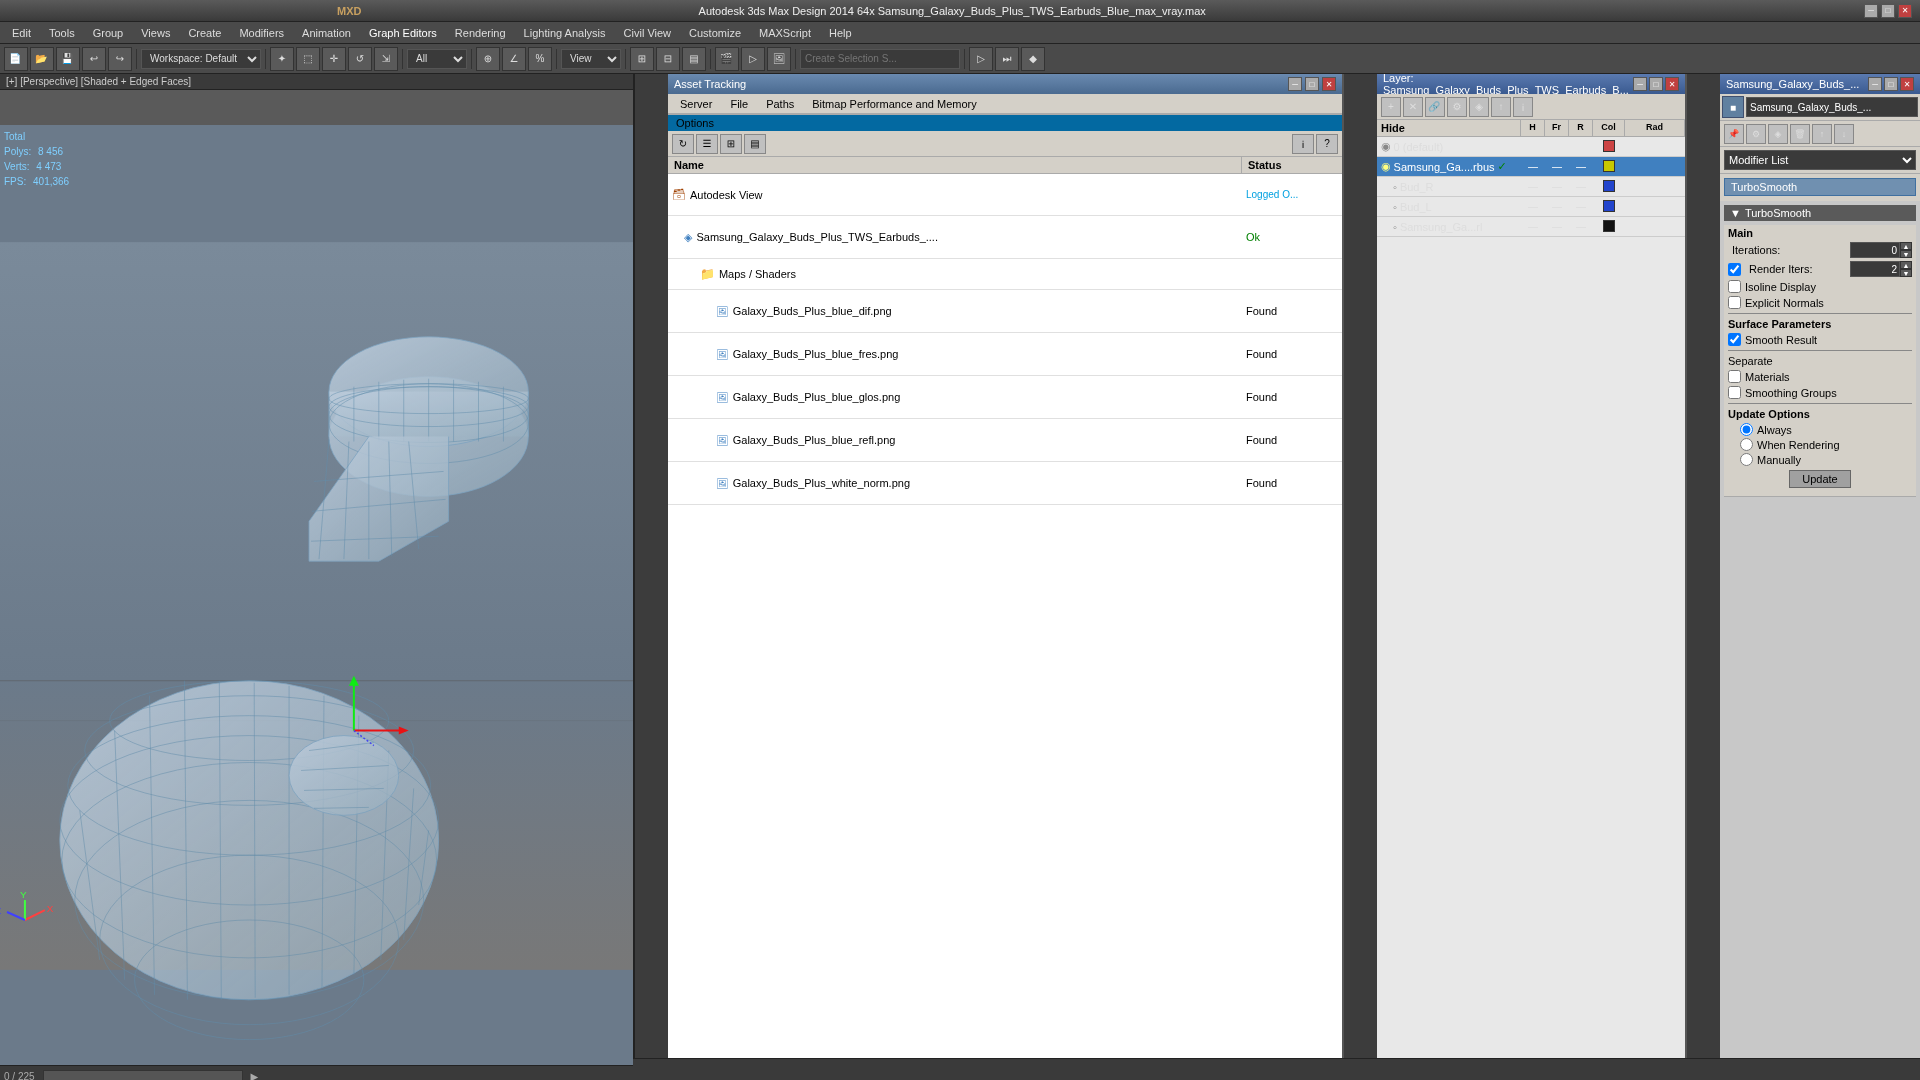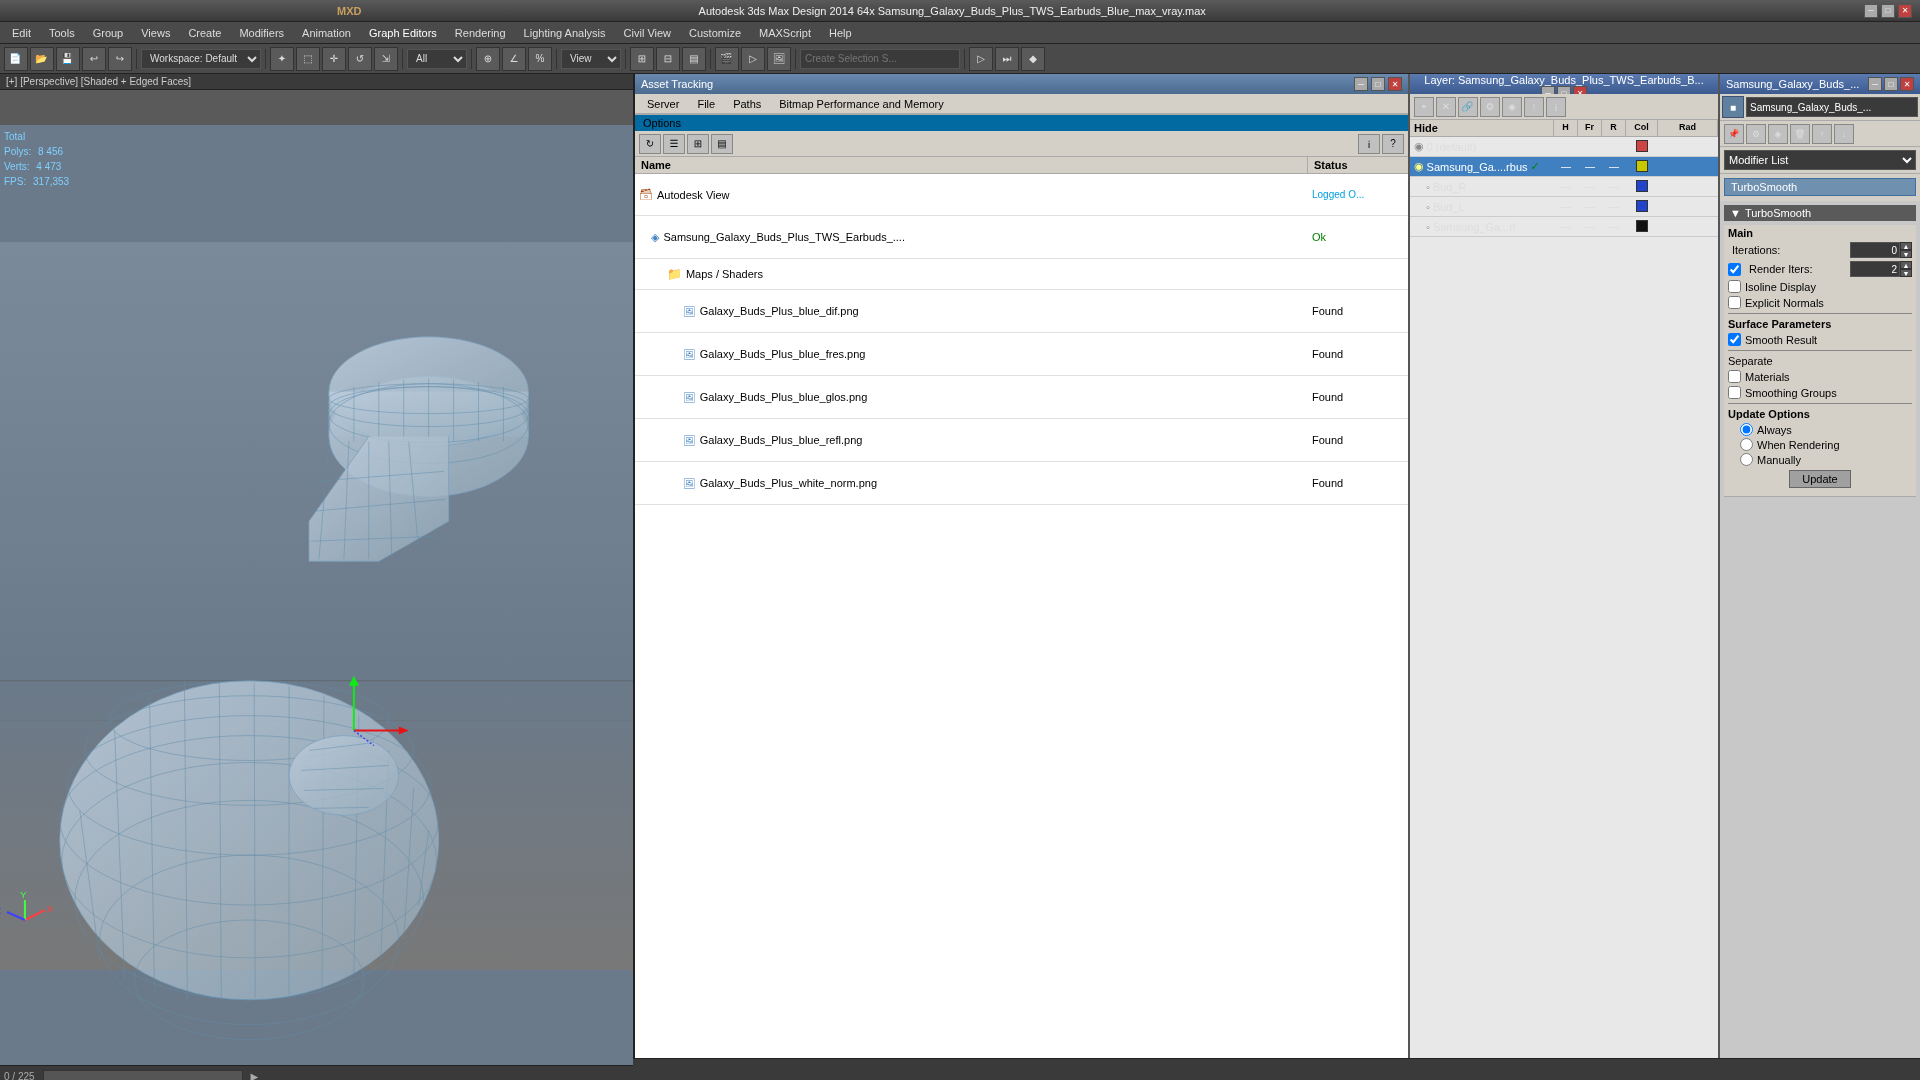--- a/index.html
+++ b/index.html
@@ -62,20 +62,21 @@
       color: #ddd;
       font-size: 10px;
       padding: 0 4px;
       width: 80px;
     }
 
     
     #main-layout {
       display: flex;
       height: calc(1080px - 22px - 22px - 30px - 22px);
+      gap: 33px;
     }
 
     
     #viewport {
       width: 635px;
       background: #5a5a5a;
       position: relative;
       border-right: 2px solid #222;
       flex-shrink: 0;
     }
@@ -236,21 +237,20 @@
     }
     #layers-title-bar {
       background: linear-gradient(to bottom, #5a7ab0, #3a5a90);
       height: 20px;
       display: flex;
       align-items: center;
       justify-content: space-between;
       padding: 0 6px;
       color: white;
       font-size: 11px;
-      flex-direction: column;
     }
     .layers-title-btns { display: flex; gap: 2px; }
     .layer-title-btn {
       width: 14px; height: 14px;
       border: 1px solid #555;
       background: #aaa;
       font-size: 8px;
       cursor: pointer;
       display: flex; align-items: center; justify-content: center;
     }
@@ -521,21 +521,21 @@
         <div>
           <span>Polys:</span>
           <span style="margin-left:4px;">8 456</span>
         </div>
         <div>
           <span>Verts:</span>
           <span style="margin-left:4px;">4 473</span>
         </div>
         <div>
           <span>FPS:</span>
-          <span style="margin-left:4px;">317,353</span>
+          <span style="margin-left:4px;">401,366</span>
         </div>
       </div>
 
       <svg id="mesh-svg" viewBox="0 0 635 730">
 
         <defs>
           <linearGradient id="bgGrad" x1="0%" y1="0%" x2="0%" y2="100%">
             <stop offset="0%" style="stop-color:#7a8a9a;stop-opacity:1"></stop>
             <stop offset="60%" style="stop-color:#6b7a8a;stop-opacity:1"></stop>
             <stop offset="100%" style="stop-color:#787878;stop-opacity:1"></stop>

